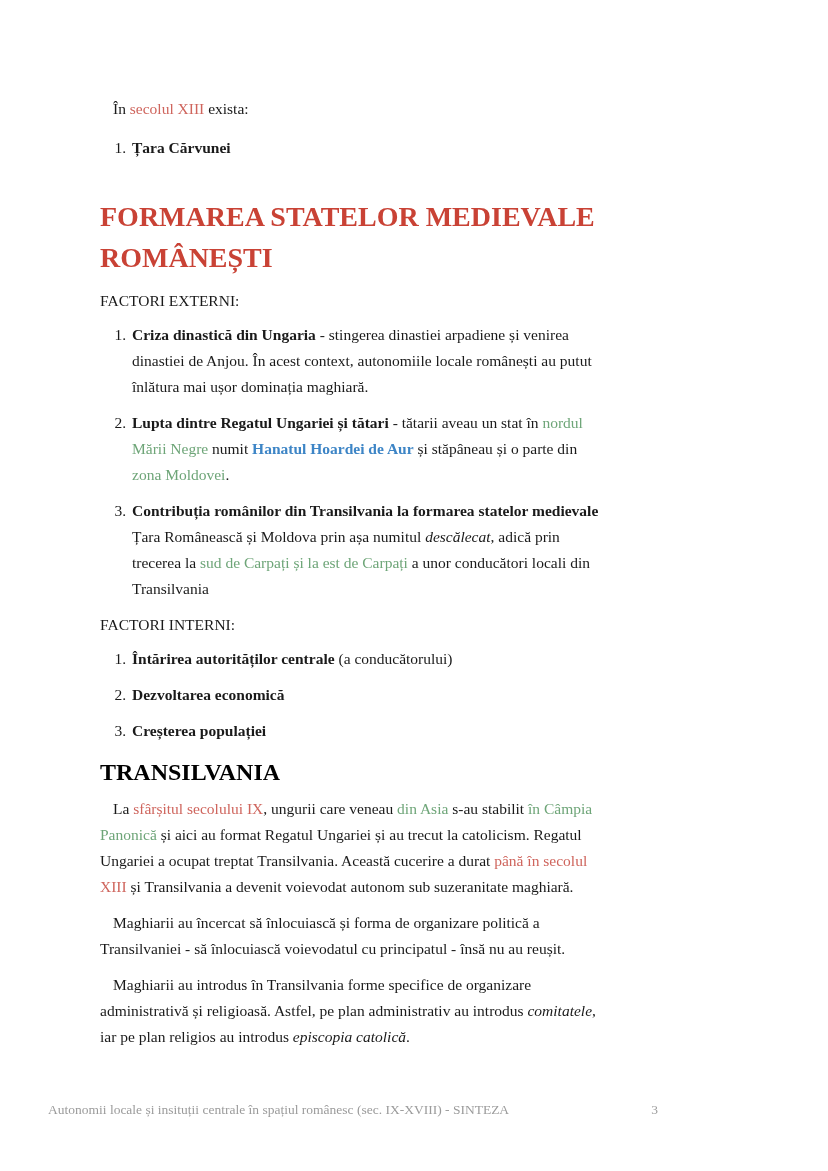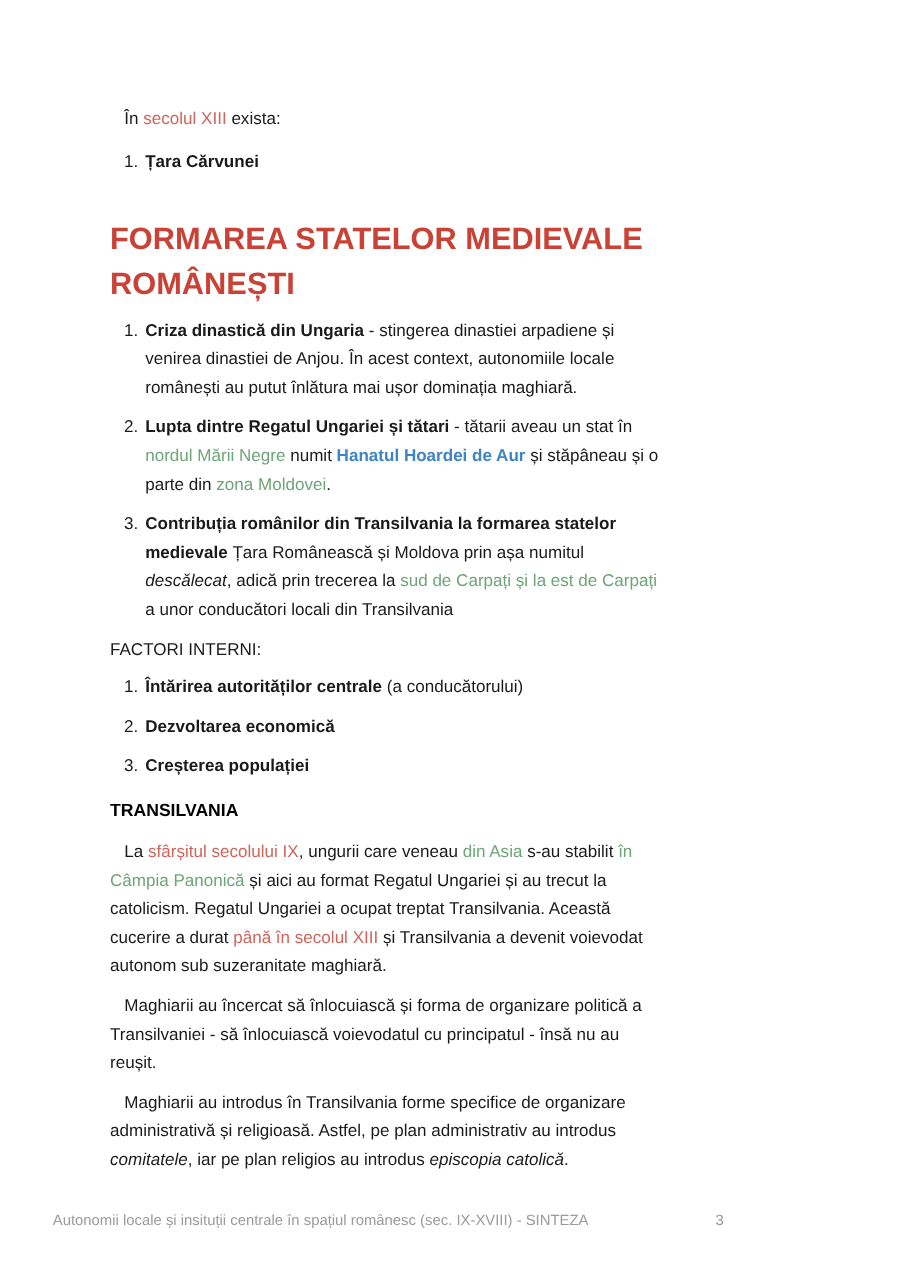--- a/index.html
+++ b/index.html
@@ -13,20 +13,21 @@
   html,body{margin:0;padding:0;background:#ffffff;}
   body{font-family:"Liberation Sans","DejaVu Sans",sans-serif;color:var(--body-text);}
   .page{
     position:relative;
     width:708px;
     height:1171px;
     box-sizing:border-box;
     padding:96px 100px 0 100px;
     background:#ffffff;
     overflow:hidden;
+    font-family:Liberation Serif, serif;
   }
   .body-text{
     font-size:15.5px;
     line-height:26px;
     margin:0;
   }
   .indent{text-indent:13px;}
   .intro-paragraph{margin:0 0 13px 0;}
   h1.doc-title{
     color:var(--heading-red);
@@ -52,21 +53,21 @@
     font-size:15.5px;
     line-height:26px;
   }
   ol.doc-list li{
     margin:0 0 10px 0;
     padding-left:2px;
   }
   ol.intro-list{margin:0;}
   ol.intro-list li{margin:0;}
   h2.section-title{
-    font-size:16px;
+    font-size:24px;
     line-height:32px;
     font-weight:700;
     color:#000000;
     margin:12px 0 8px 0;
   }
   p.para{margin:0 0 10px 0;}
   .run-bold{font-weight:700;}
   .run-italic{font-style:italic;}
   .run-red{color:var(--inline-red);}
   .run-green{color:var(--green);}
@@ -91,20 +92,21 @@
 
   <p class="body-text indent intro-paragraph"><span>În </span><span class="run-red">secolul XIII</span><span> exista:</span></p>
 
   <ol class="doc-list intro-list">
       <li><span class="run-bold">Țara Cărvunei</span></li>
     </ol>
 
   <h1 class="doc-title">FORMAREA STATELOR MEDIEVALE ROMÂNEȘTI</h1>
 
 
+  <p class="section-label">FACTORI EXTERNI:</p>
 
   <ol class="doc-list">
       <li><span class="run-bold">Criza dinastică din Ungaria</span><span> - stingerea dinastiei arpadiene și venirea dinastiei de Anjou. În acest context, autonomiile locale românești au putut înlătura mai ușor dominația maghiară.</span></li>
       <li><span class="run-bold">Lupta dintre Regatul Ungariei și tătari</span><span> - tătarii aveau un stat în </span><span class="run-green">nordul Mării Negre</span><span> numit </span><span class="run-blue run-bold">Hanatul Hoardei de Aur</span><span> și stăpâneau și o parte din </span><span class="run-green">zona Moldovei</span><span>.</span></li>
       <li><span class="run-bold">Contribuția românilor din Transilvania la formarea statelor medievale</span><span> Țara Românească și Moldova prin așa numitul </span><span class="run-italic">descălecat</span><span>, adică prin trecerea la </span><span class="run-green">sud de Carpați și la est de Carpați</span><span> a unor conducători locali din Transilvania</span></li>
     </ol>
 
   <p class="section-label">FACTORI INTERNI:</p>
 
   <ol class="doc-list">

